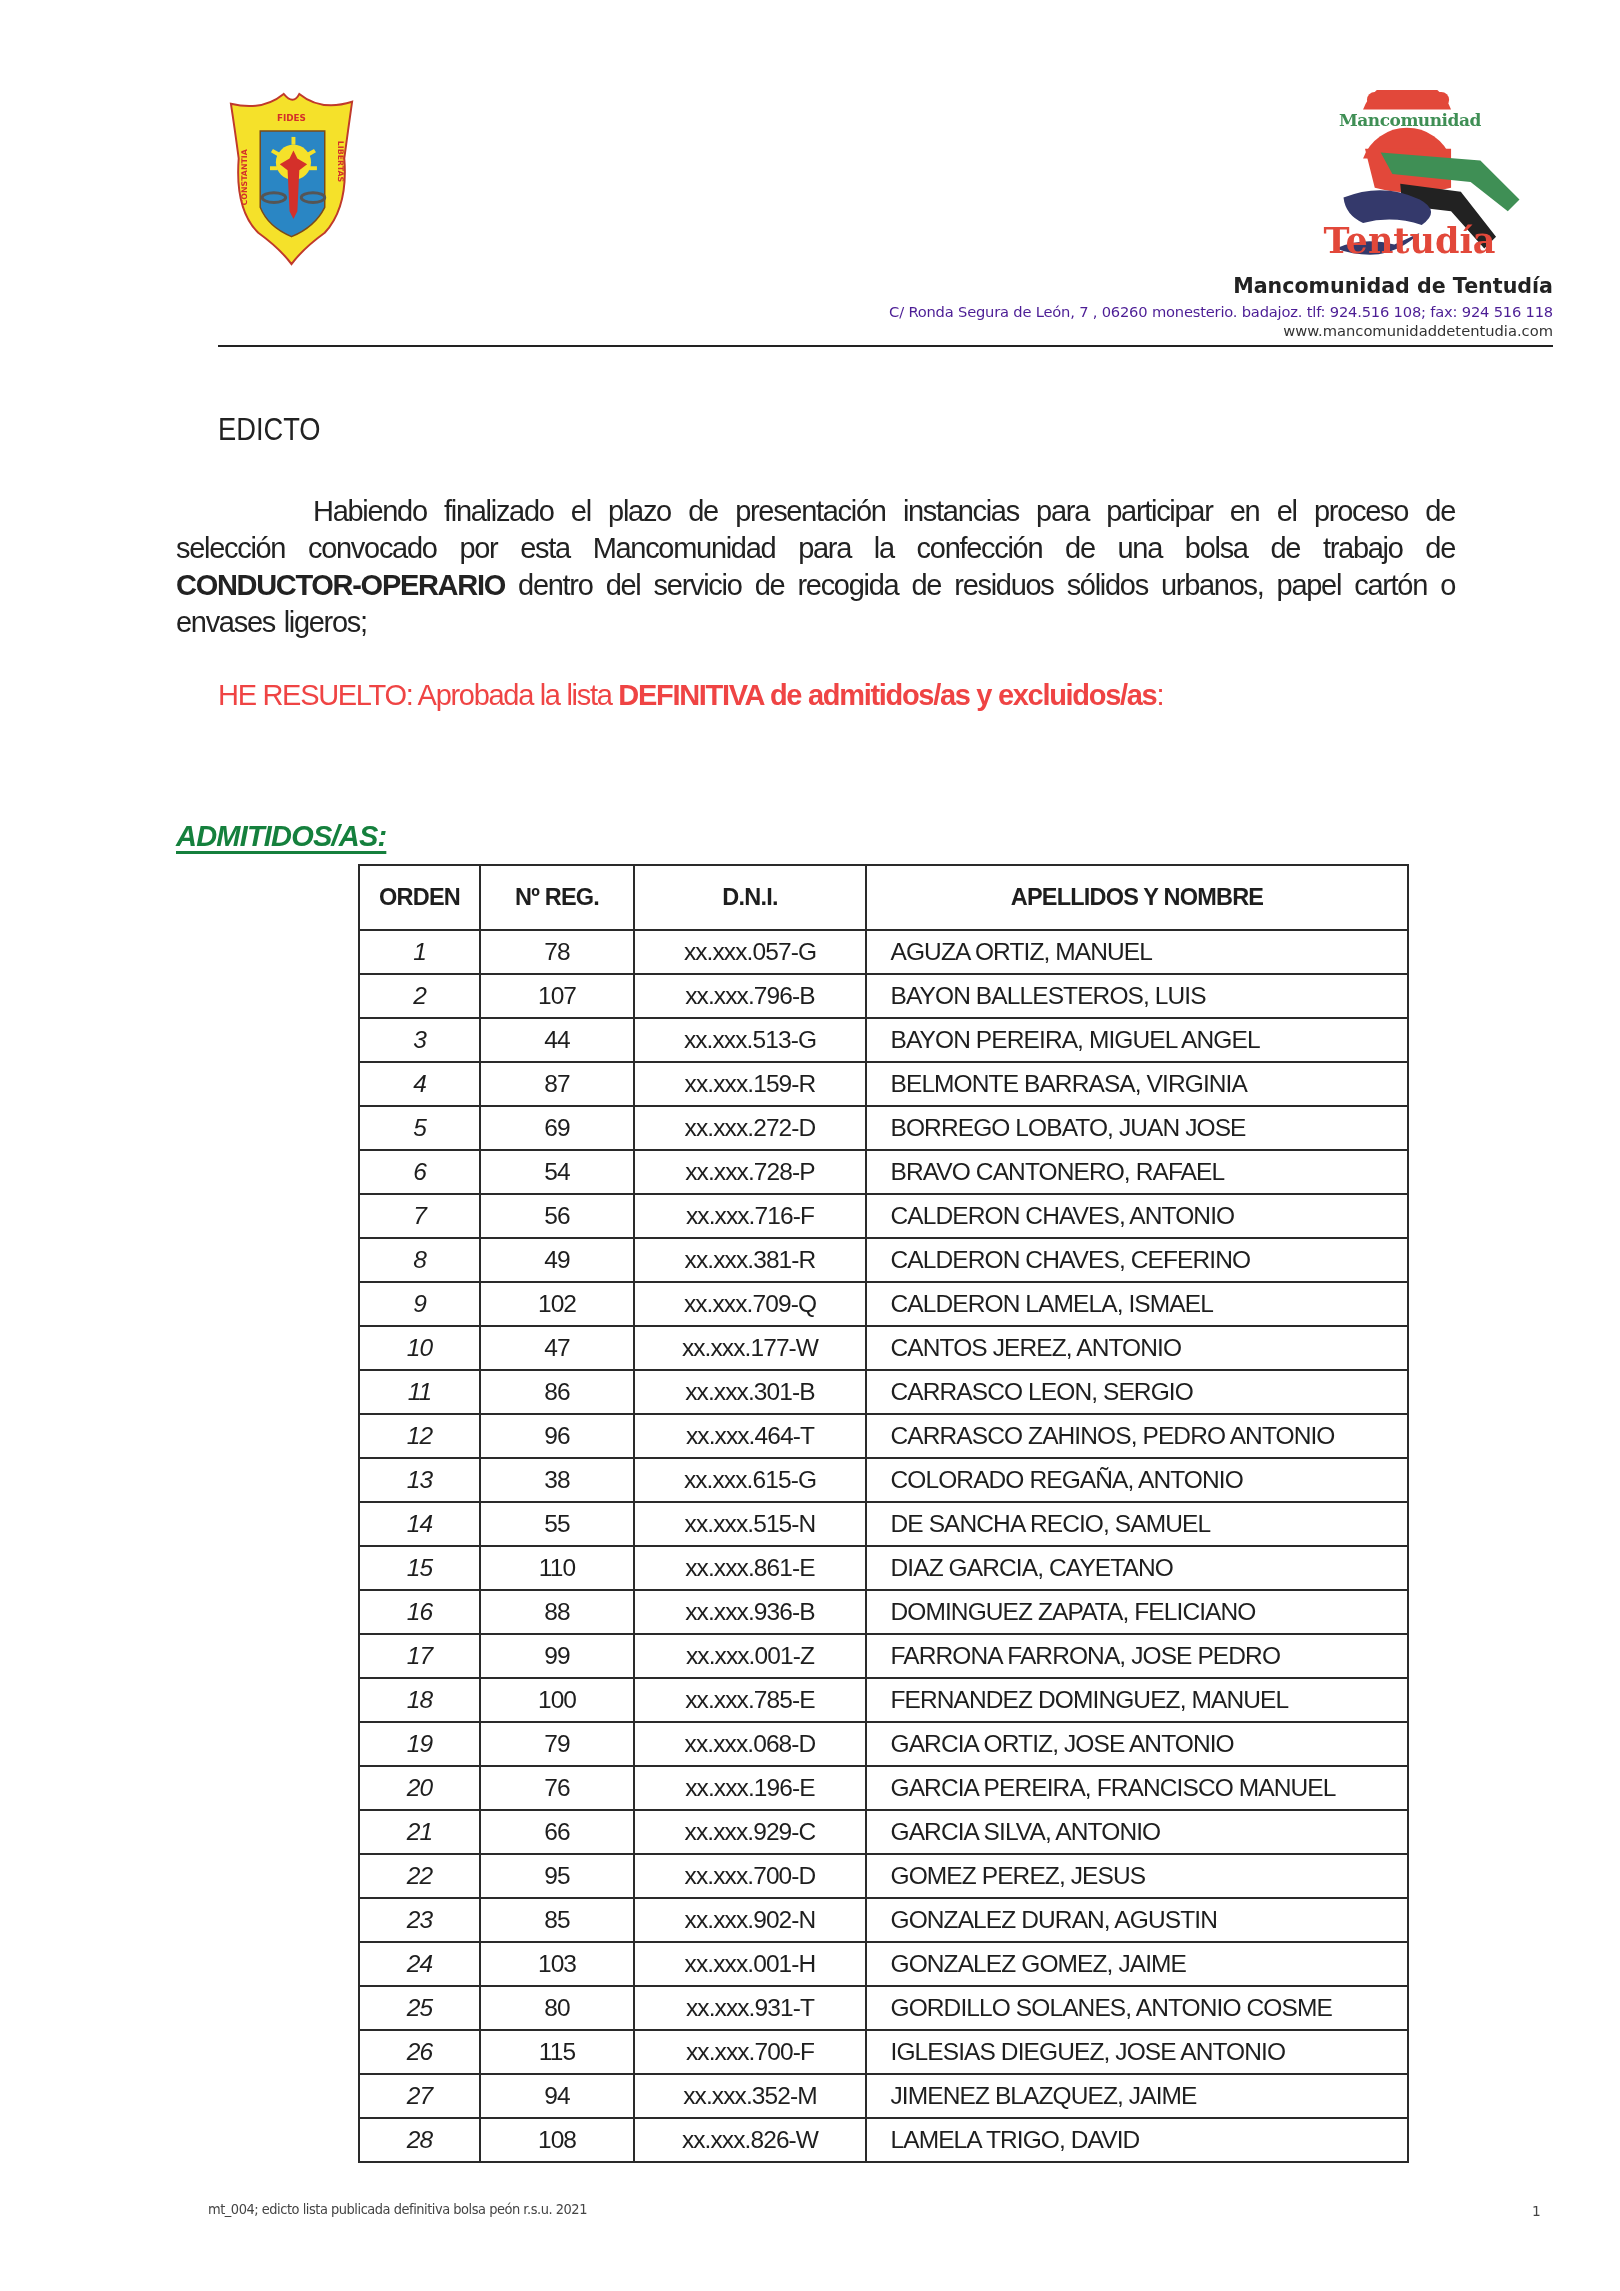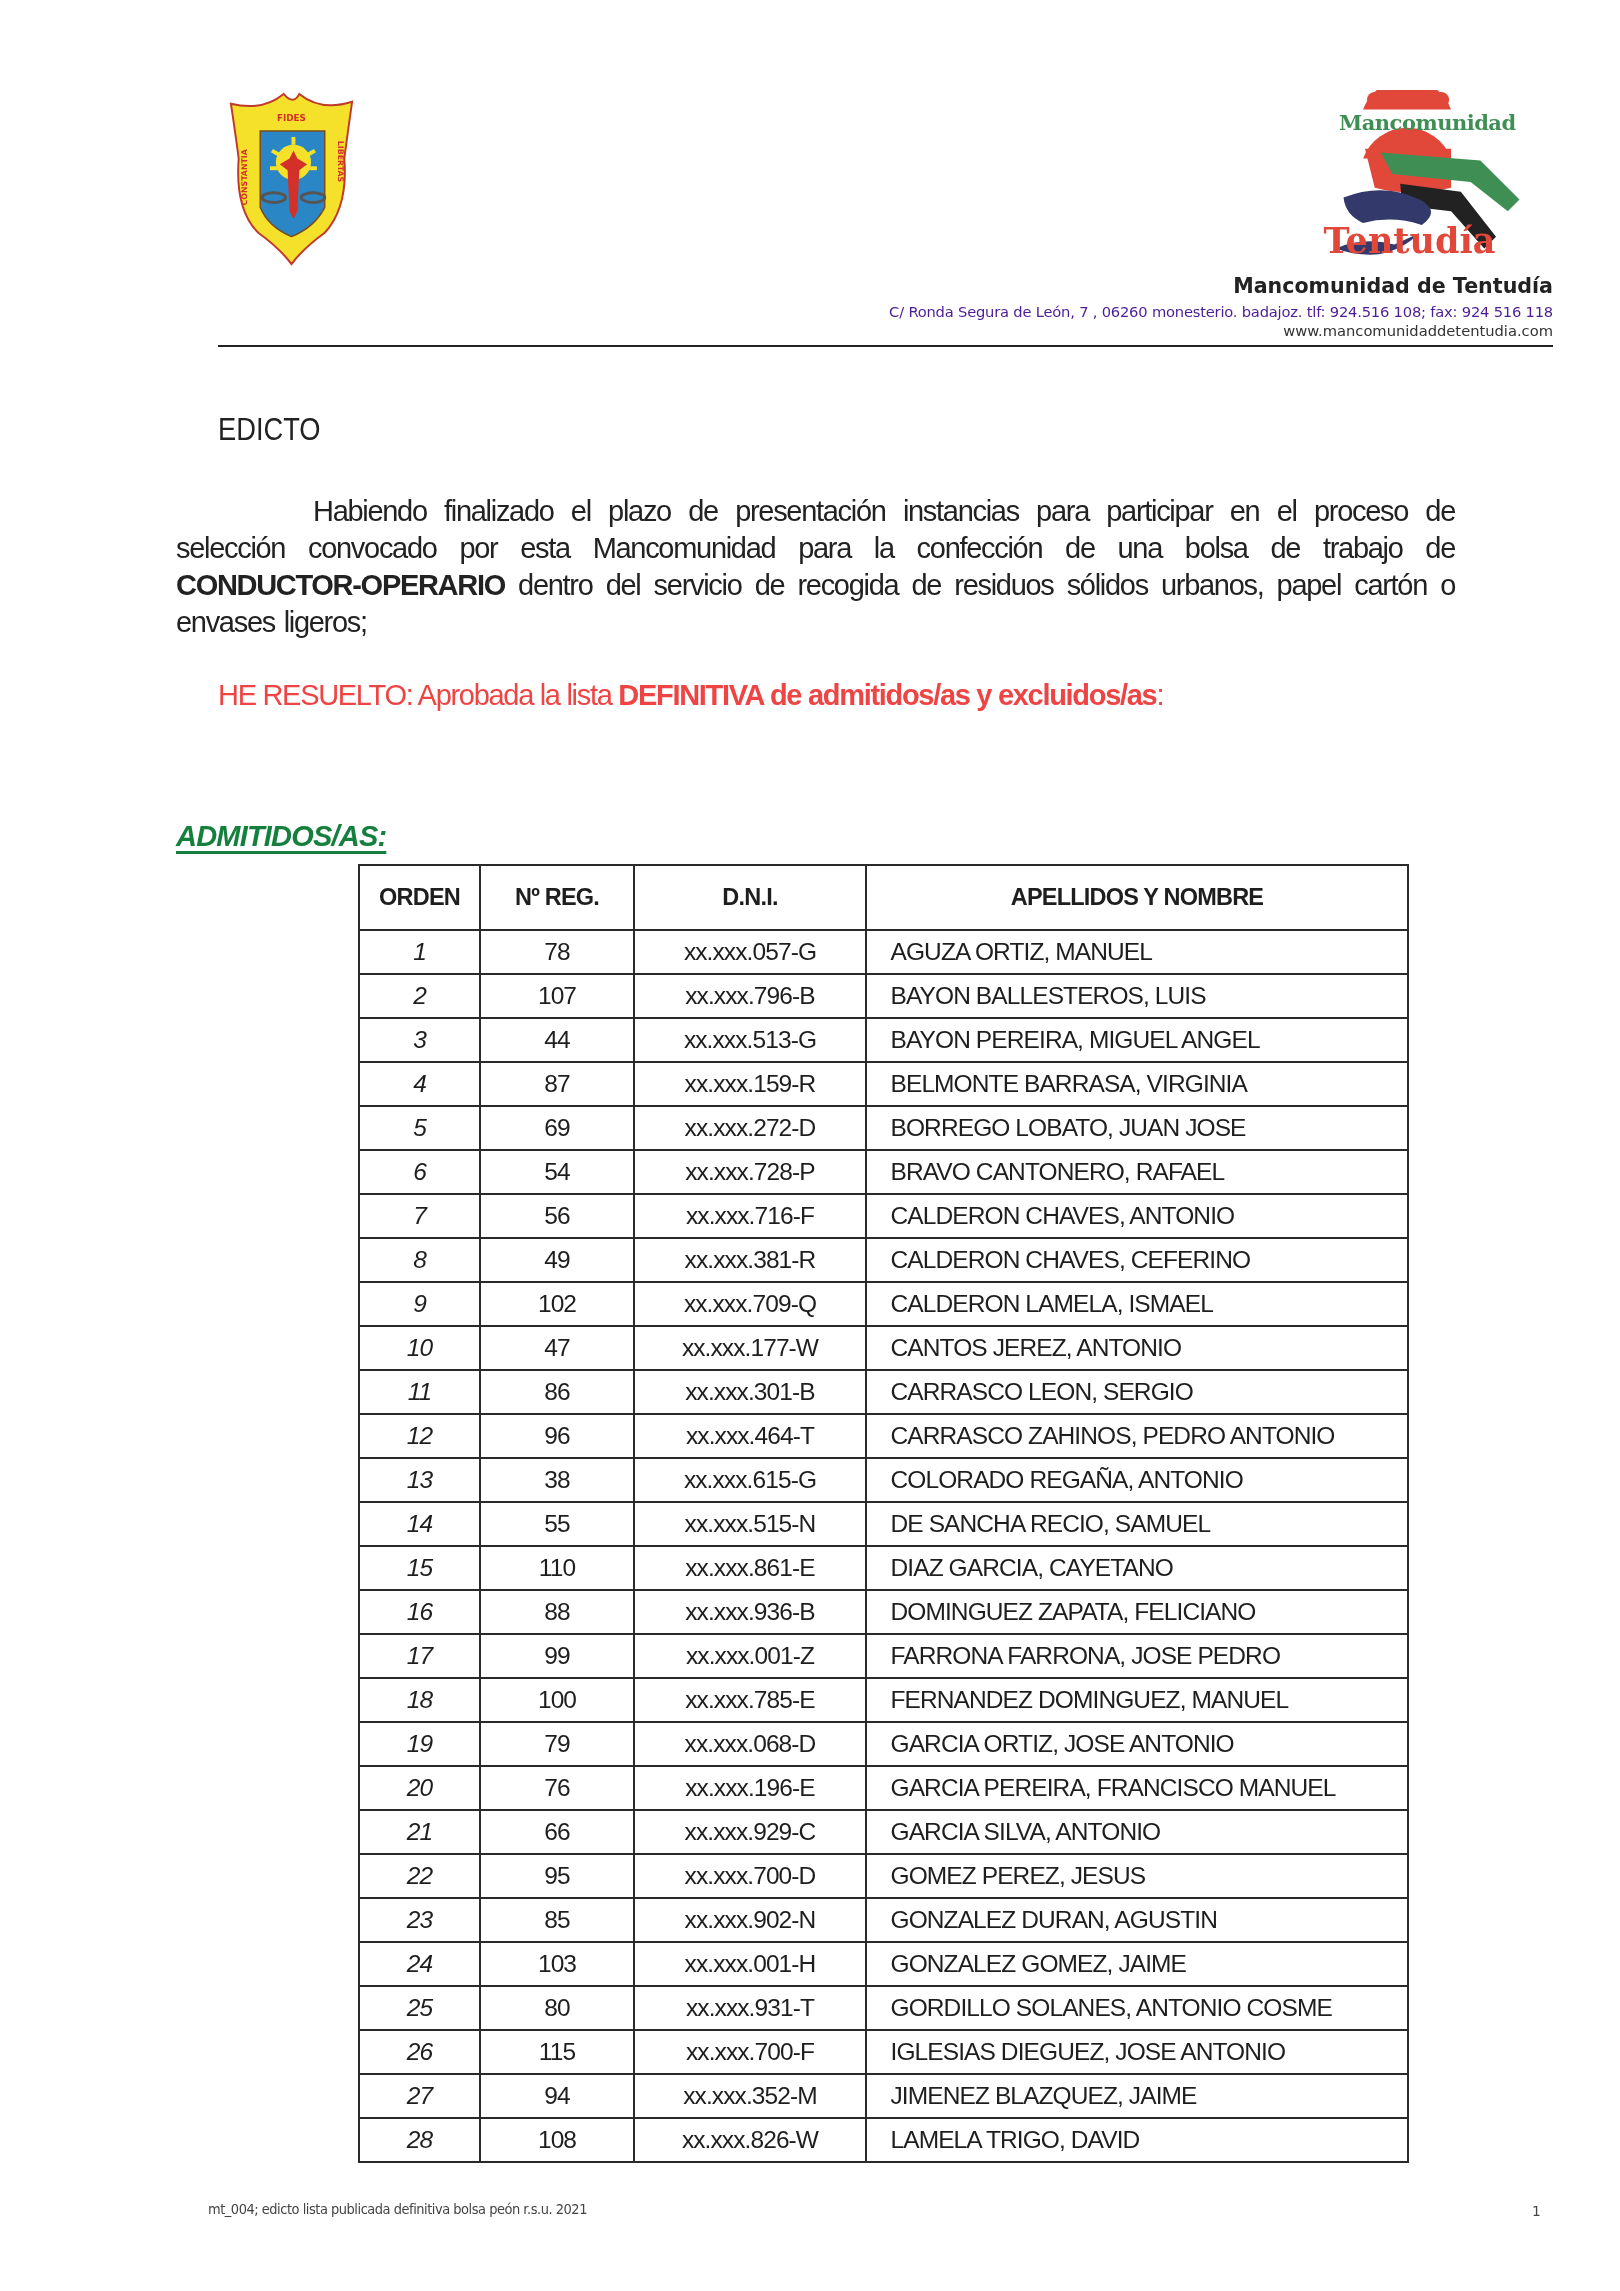--- a/index.html
+++ b/index.html
@@ -4,21 +4,21 @@
 <style>
   html, body { margin: 0; padding: 0; background: #ffffff; }
   body { width: 1620px; height: 2292px; position: relative; overflow: hidden; color: #1a1a1a; }
   .abs { position: absolute; }
 
   
   .shield { left: 223px; top: 90px; width: 137px; height: 176px; }
 
   
   .org-logo { left: 1304px; top: 90px; width: 255px; height: 176px; }
-  .org-logo .mtext { position: absolute; left: 35px; top: 19.6px; font-family: "DejaVu Serif", serif; font-weight: bold; font-size: 21px; color: #3f8f55; letter-spacing: -0.5px; white-space: nowrap; }
+  .org-logo .mtext { position: absolute; left: 35px; top: 19.6px; font-family: "DejaVu Serif", serif; font-weight: bold; font-size: 17px; color: #3f8f55; letter-spacing: -0.5px; white-space: nowrap; }
   .org-logo .ttext { position: absolute; left: 19.6px; top: 130px; font-family: "DejaVu Serif", serif; font-weight: bold; font-size: 35px; color: #e2483a; white-space: nowrap; }
 
   .org-name { right: 67px; top: 274px; font-family: "DejaVu Sans", sans-serif; font-weight: bold; font-size: 20.6px; color: #222; white-space: nowrap; }
   .org-address { right: 67px; top: 303px; font-family: "DejaVu Sans", sans-serif; font-size: 14.7px; color: #4c1d95; white-space: nowrap; letter-spacing: -0.2px; }
   .org-web { right: 67px; top: 322px; font-family: "DejaVu Sans", sans-serif; font-size: 14.7px; color: #333; white-space: nowrap; }
   .header-rule { left: 218px; top: 345px; width: 1335px; height: 0; border-top: 2.5px solid #222; }
 
   .doc-title { left: 218px; top: 412px; font-family: "Liberation Sans", sans-serif; font-size: 31px; transform: scaleX(0.88); transform-origin: left; color: #222; }
 
   .body-para { left: 176px; top: 493px; width: 1279px; font-family: "Liberation Sans", sans-serif; font-size: 29px; line-height: 37px; text-align: justify; text-align-last: left; color: #222; letter-spacing: -1.3px; word-spacing: 2px; }

